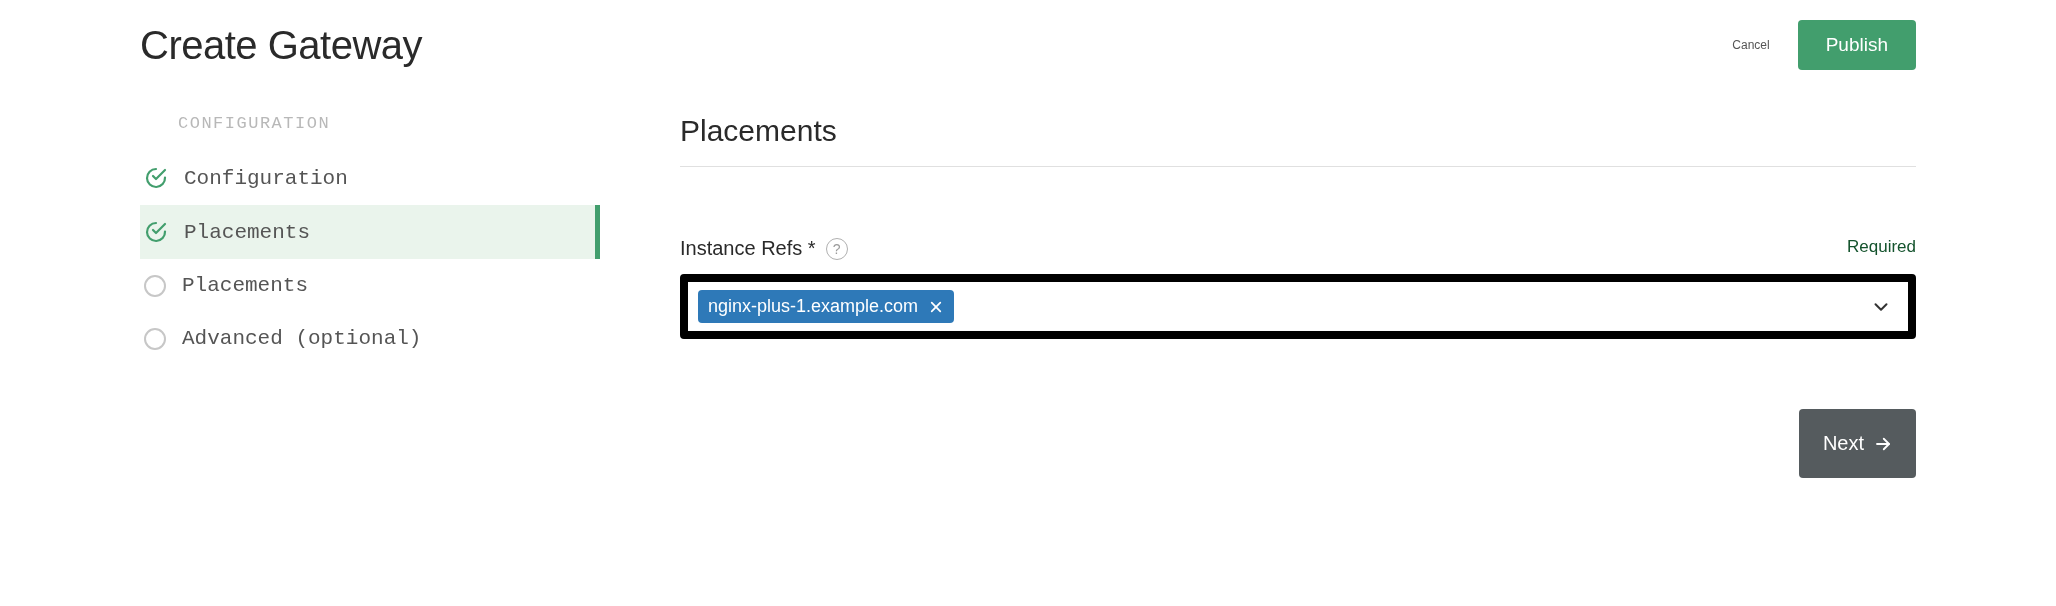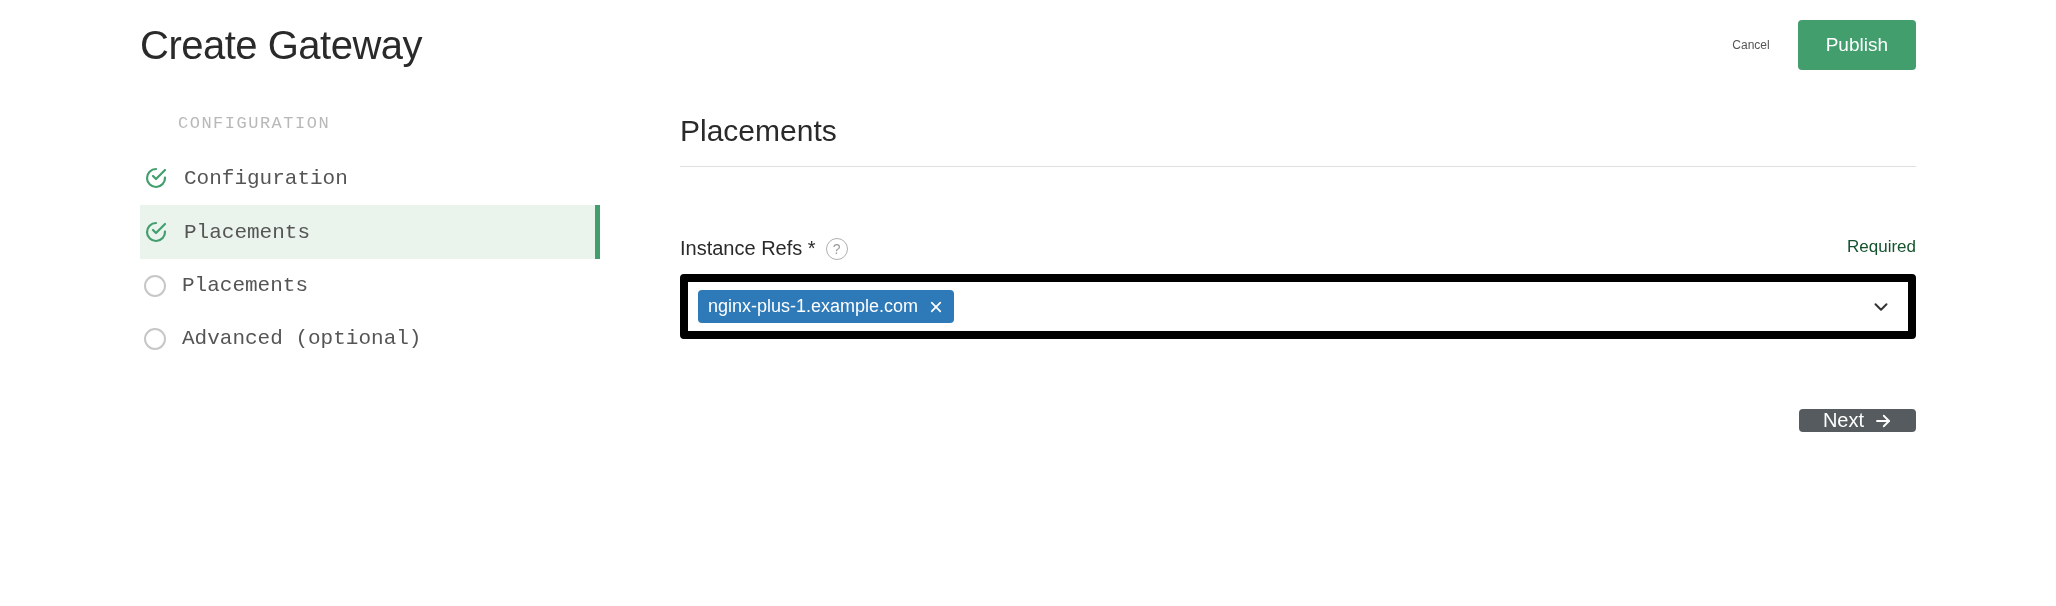--- a/index.html
+++ b/index.html
@@ -182,21 +182,21 @@
       display: flex;
       justify-content: flex-end;
       margin-top: 70px;
     }
     .btn-next {
       background: #555b5e;
       color: #fff;
       border: none;
       font-size: 20px;
       font-weight: 500;
-      padding: 0 24px;
+      padding: 23px 24px;
       border-radius: 4px;
       cursor: pointer;
       display: inline-flex;
       align-items: center;
       gap: 10px;
     }
     .btn-next svg {
       width: 18px;
       height: 18px;
     }

